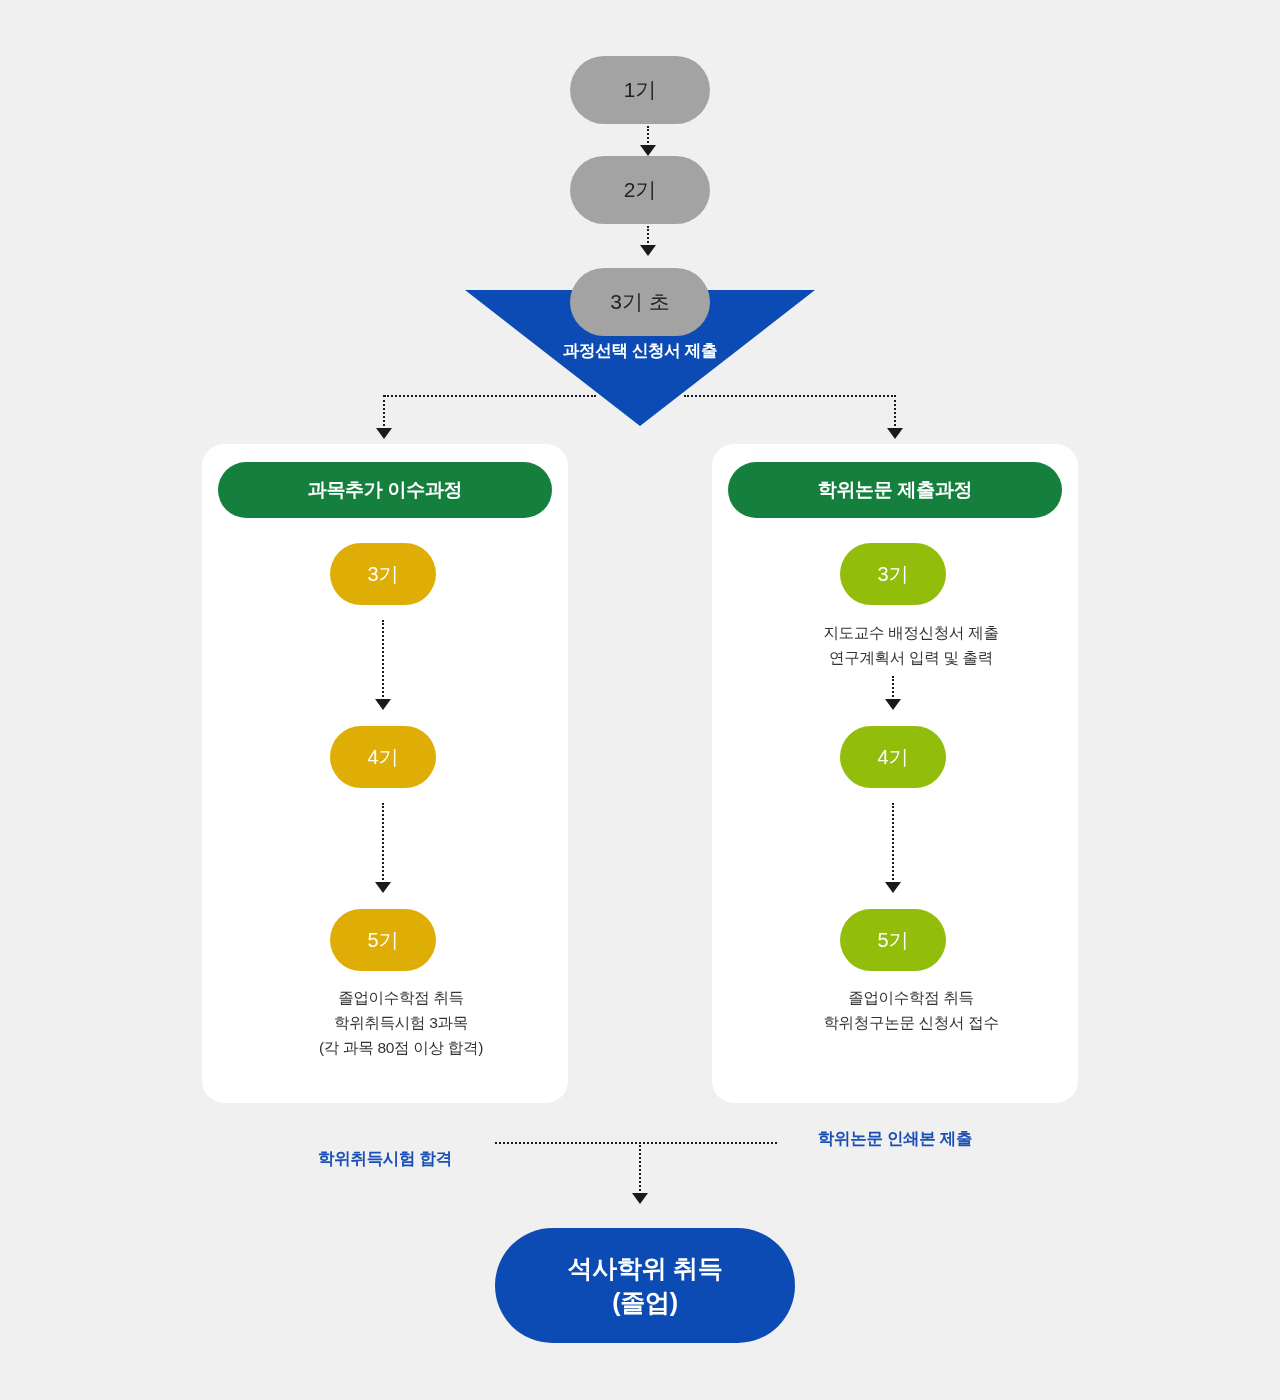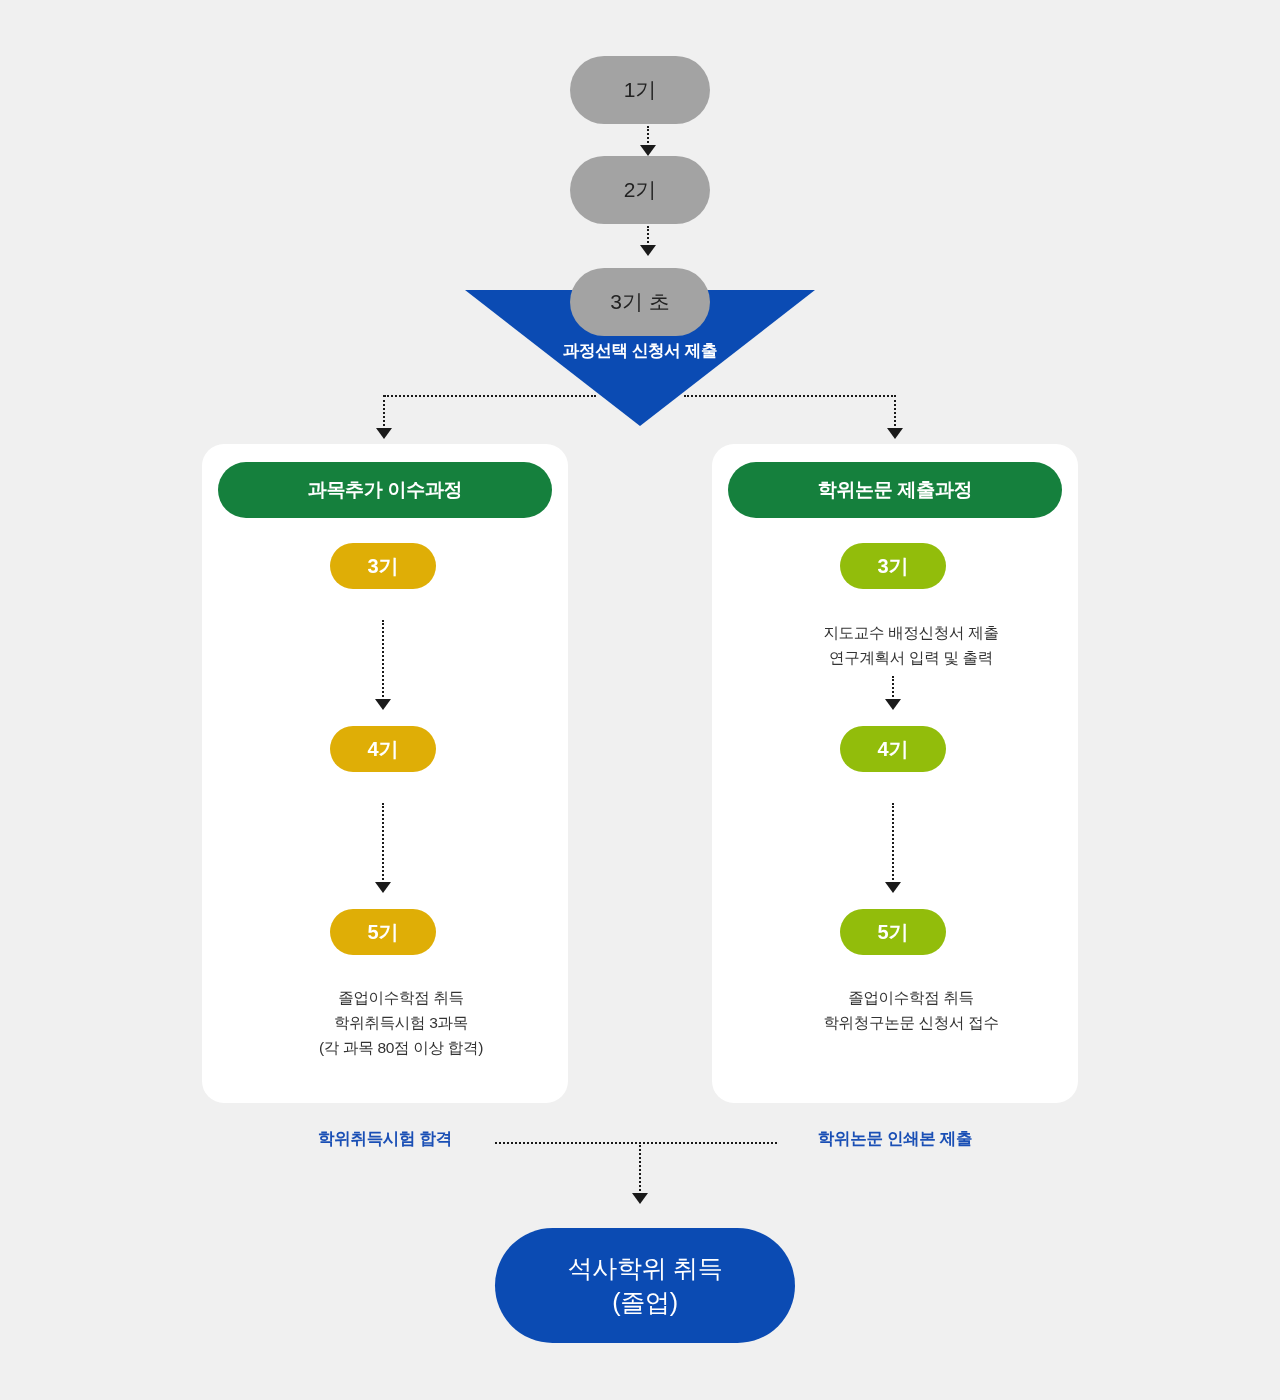--- a/index.html
+++ b/index.html
@@ -143,26 +143,25 @@
     letter-spacing: -0.3px;
     white-space: nowrap;
     z-index: 5;
   }
   #track-header-left  { left: 218px; }
   #track-header-right { left: 728px; }
 
   
   .pill-stage {
     width: 106px;
-    height: 46px;
+    height: 62px;
     border-radius: 31px;
     color: #ffffff;
     font-size: 20px;
     z-index: 5;
-    font-weight: bold;
   }
   .pill-gold  { background: #dfae06; }
   .pill-green { background: #92bd0b; }
 
   #left-stage-3  { left: 330px; top: 543px; }
   #left-stage-4  { left: 330px; top: 726px; }
   #left-stage-5  { left: 330px; top: 909px; }
 
   #right-stage-3 { left: 840px; top: 543px; }
   #right-stage-4 { left: 840px; top: 726px; }
@@ -197,21 +196,21 @@
     top: 1128px;
     width: 260px;
     text-align: center;
     color: #1a4fb5;
     font-size: 16.5px;
     font-weight: bold;
     letter-spacing: -0.3px;
     white-space: nowrap;
     z-index: 5;
   }
-  #merge-label-left  { left: 255px; }
+  #merge-label-left  { left: 255px; margin-top: 20px; }
   #merge-label-right { left: 765px; }
 
   #merge-h {
     position: absolute;
     left: 495px;
     top: 1142px;
     width: 282px;
     height: 0;
     border-top: 2.5px dotted #1a1a1a;
     z-index: 3;
@@ -226,21 +225,21 @@
     width: 300px;
     height: 115px;
     background: #0b4bb3;
     border-radius: 58px;
     display: flex;
     flex-direction: column;
     align-items: center;
     justify-content: center;
     color: #ffffff;
     font-size: 25px;
-    font-weight: normal;
+    font-weight: bold;
     line-height: 1.35;
     letter-spacing: -0.3px;
     z-index: 5;
   }
   #final-node div { white-space: nowrap; }
 </style>
 </head>
 <body>
 
 <div id="diagram">

